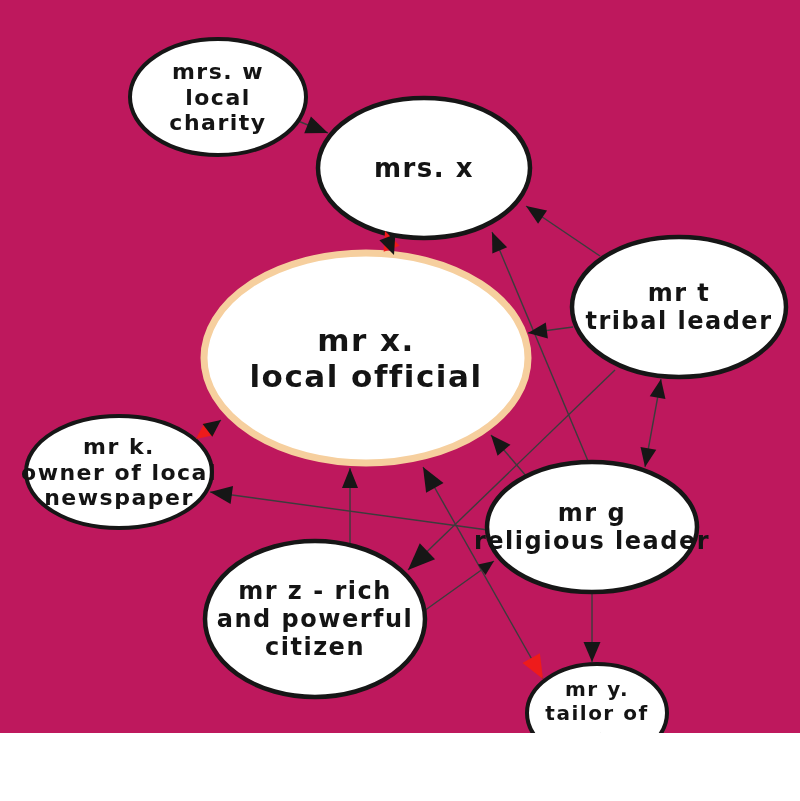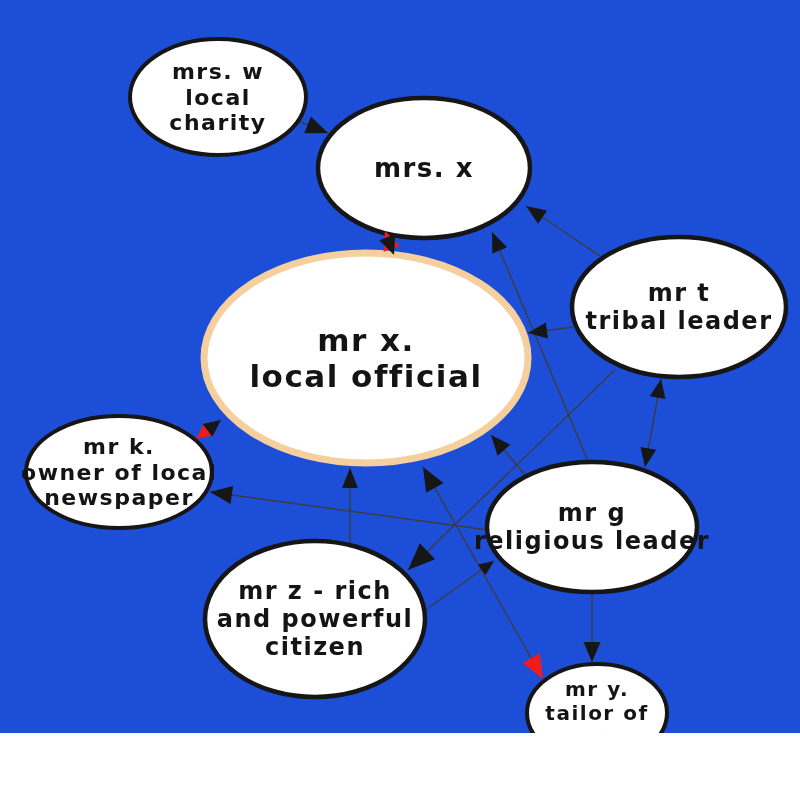--- a/index.html
+++ b/index.html
@@ -5,21 +5,21 @@
   html, body {
     margin: 0;
     padding: 0;
     background: #ffffff;
     font-family: "DejaVu Sans", sans-serif;
   }
   #stage {
     position: relative;
     width: 800px;
     height: 733px;
-    background: #1d4ed8;
+    background: #be185d;
     overflow: hidden;
   }
   svg text {
     font-family: "DejaVu Sans", sans-serif;
     font-weight: bold;
     letter-spacing: 1.5px;
     fill: #141414;
   }
 </style>
 </head>

